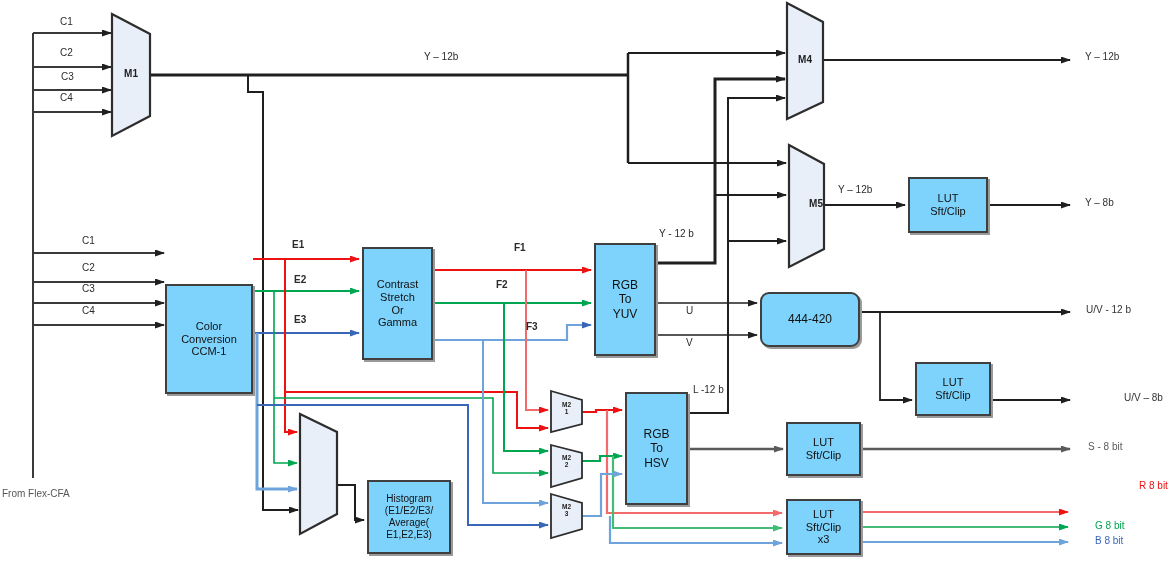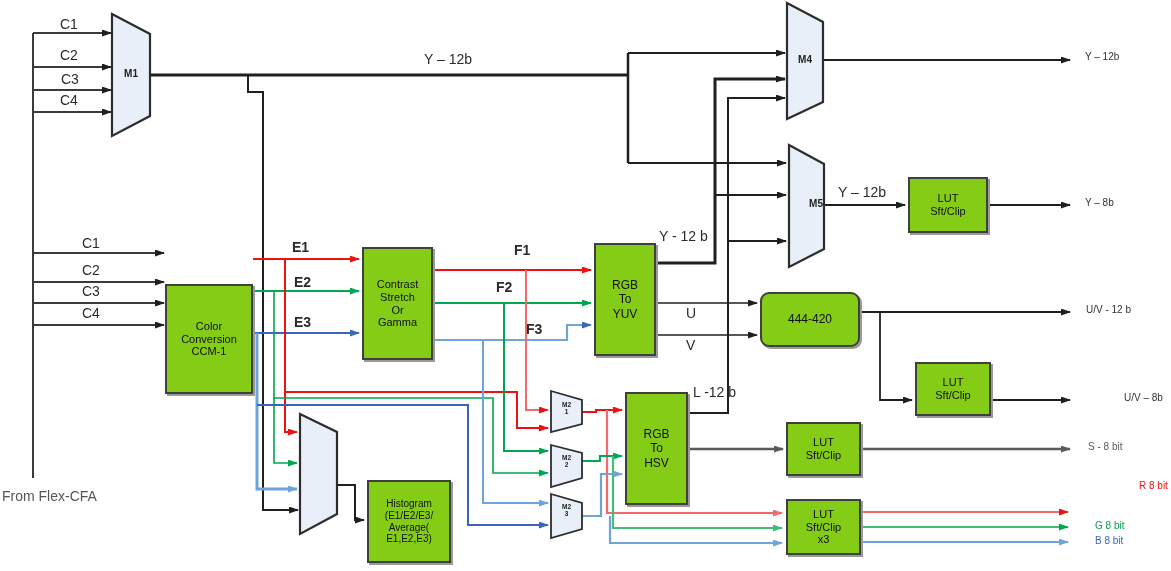--- a/index.html
+++ b/index.html
@@ -1,23 +1,23 @@
 <!DOCTYPE html>
 <html><head>
 <meta charset="utf-8">
 <style>
   html,body{margin:0;padding:0;background:#fff;}
   #canvas{position:relative;width:1171px;height:571px;background:#ffffff;
           font-family:"Liberation Sans","DejaVu Sans",sans-serif;overflow:hidden;}
   #wires{position:absolute;left:0;top:0;}
-  .blk{position:absolute;background:#84cc16;border:2px solid #3f3f3f;
+  .blk{position:absolute;background:#7dd3fc;border:2px solid #3f3f3f;
        box-shadow:2px 2px 0 #9a9a9a;display:flex;align-items:center;justify-content:center;
        text-align:center;font-size:11px;color:#111;line-height:1.18;white-space:pre-line;box-sizing:border-box;}
   .blk.small{font-size:10px;}
-  .lbl{position:absolute;font-size:14px;color:#2b2b2b;white-space:nowrap;}
+  .lbl{position:absolute;font-size:10px;color:#2b2b2b;white-space:nowrap;}
   .muxlbl{position:absolute;font-size:10px;font-weight:700;color:#222;text-align:center;white-space:pre-line;}
   .tiny{font-size:6.5px;line-height:1.15;font-weight:700;}
   .out-lbl{font-size:10px;color:#333;}
 </style>
 </head>
 <body>
 
 <div id="canvas">
 
   <svg id="wires" width="1171" height="571">
@@ -170,21 +170,21 @@
   <div class="blk" style="left:760px;top:292px;width:100px;height:55px;font-size:12px;border-radius:9px;">444-420</div>
   <div class="blk" style="left:908px;top:177px;width:80px;height:56px;">LUT
 Sft/Clip</div>
   <div class="blk" style="left:915px;top:362px;width:76px;height:54px;">LUT
 Sft/Clip</div>
   <div class="blk" style="left:786px;top:422px;width:75px;height:54px;">LUT
 Sft/Clip</div>
   <div class="blk" style="left:786px;top:499px;width:75px;height:56px;">LUT
 Sft/Clip
 x3</div>
-  <div class="blk small" style="left:367px;top:480px;width:84px;height:83px;">Histogram
+  <div class="blk small" style="left:367px;top:480px;width:84px;height:74px;">Histogram
 (E1/E2/E3/
 Average(
 E1,E2,E3)</div>
 
   <div class="muxlbl" style="left:112px;top:68px;width:38px;">M1</div>
   <div class="muxlbl" style="left:787px;top:54px;width:36px;">M4</div>
   <div class="muxlbl" style="left:789px;top:198px;width:54px;">M5</div>
   <div class="muxlbl tiny" style="left:551px;top:401px;width:31px;">M2
 1</div>
   <div class="muxlbl tiny" style="left:551px;top:454px;width:31px;">M2

